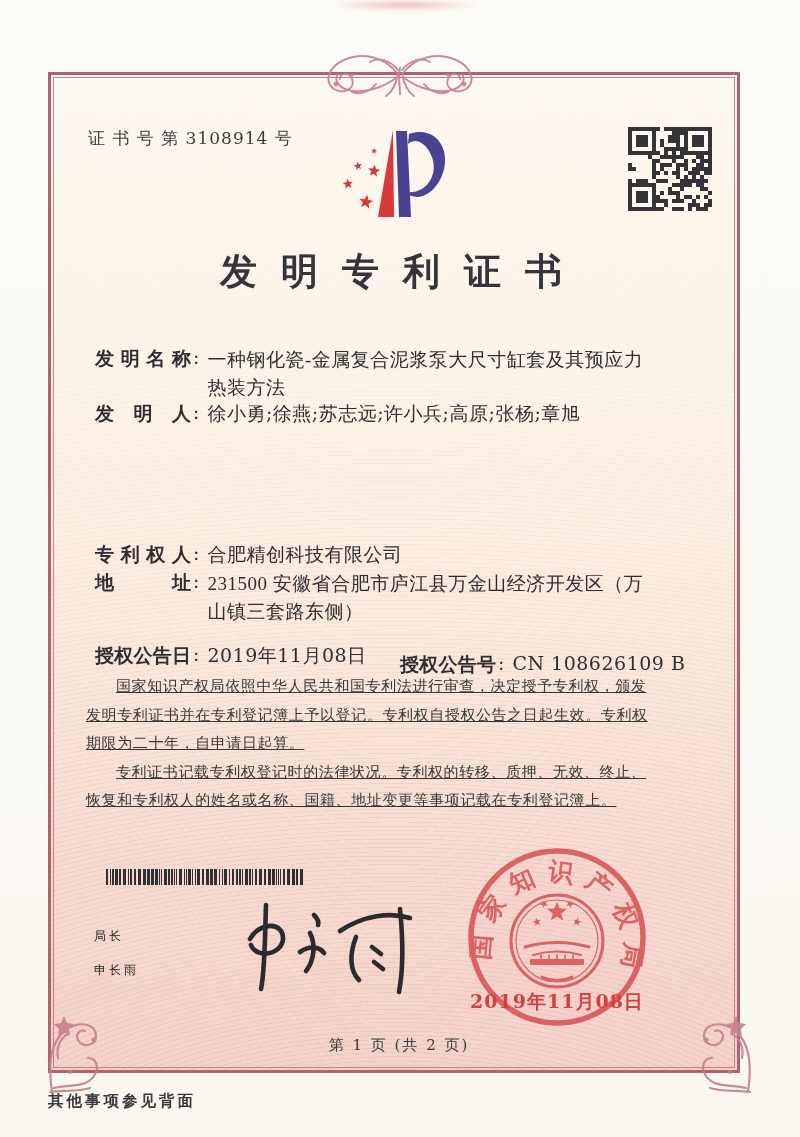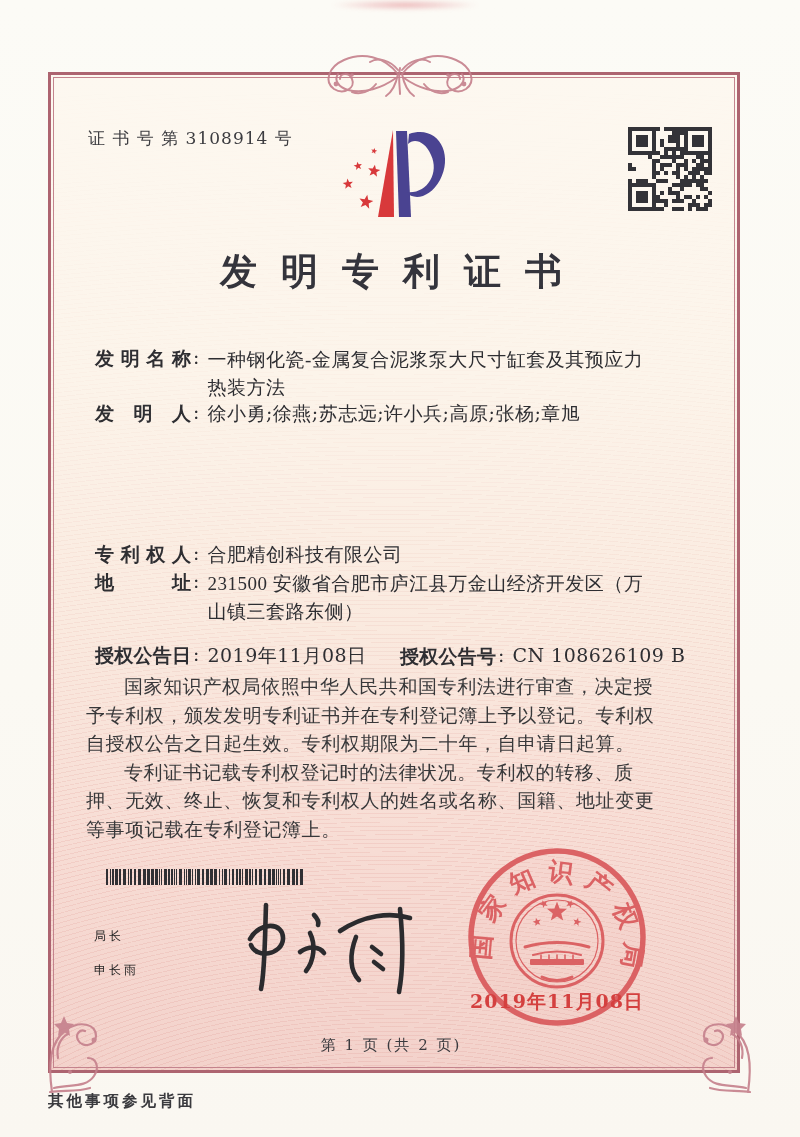--- a/index.html
+++ b/index.html
@@ -24,26 +24,26 @@
   .abs{position:absolute;}
   .certno{left:88px;top:127px;font-size:17px;letter-spacing:1px;color:#3c3c40;}
   .title{left:48px;top:247px;width:686px;text-align:center;font-size:37px;font-weight:700;
          letter-spacing:24px;text-indent:24px;color:#34343c;}
   
   .row{left:95px;width:620px;font-size:19px;color:#2e2e32;}
   .row .lbl{display:inline-block;width:96px;text-align:justify;text-align-last:justify;vertical-align:top;font-weight:bold;}
   .row .colon{display:inline-block;margin:0 8px 0 2px;vertical-align:top;}
   .row .val{display:inline-block;vertical-align:top;letter-spacing:.5px;}
   .row .val.wrap{width:452px;line-height:28px;font-family:Liberation Serif, serif;}
-  .grp2{position:absolute;left:305px;top:1px;white-space:nowrap;}
-  .bodytext{left:86px;top:672px;width:574px;font-size:19px;line-height:28.6px;color:#38383a;letter-spacing:.6px;}
+  .grp2{position:absolute;left:305px;top:9px;white-space:nowrap;}
+  .bodytext{left:86px;top:672px;width:574px;font-size:15px;line-height:28.6px;color:#38383a;letter-spacing:.6px;text-decoration:underline;}
   .bodytext p{margin:0;text-indent:2em;}
   .director{left:94px;top:919px;font-size:12px;line-height:34px;color:#222;letter-spacing:3px;}
   .sealdate{left:462px;top:989px;width:190px;text-align:center;font-size:19px;font-weight:700;color:#d4403f;letter-spacing:1px;}
-  .pageinfo{left:48px;top:1036px;width:686px;text-align:center;font-size:15px;color:#3a3a3e;letter-spacing:2px;}
+  .pageinfo{left:48px;top:1036px;width:686px;text-align:center;font-size:15px;color:#3a3a3e;letter-spacing:2px;padding-left:8px;}
   .backnote{left:48px;top:1091px;width:686px;text-align:left;font-size:15.5px;color:#3a3a3e;letter-spacing:3px;font-weight:bold;}
   .wisp{left:330px;top:0;width:150px;height:10px;border-radius:50%;
         background:radial-gradient(closest-side,rgba(214,90,100,.45),rgba(214,90,100,0));filter:blur(2px);}
   svg{display:block;overflow:visible;}
 </style>
 </head>
 <body>
 
 <div class="photo">
 

